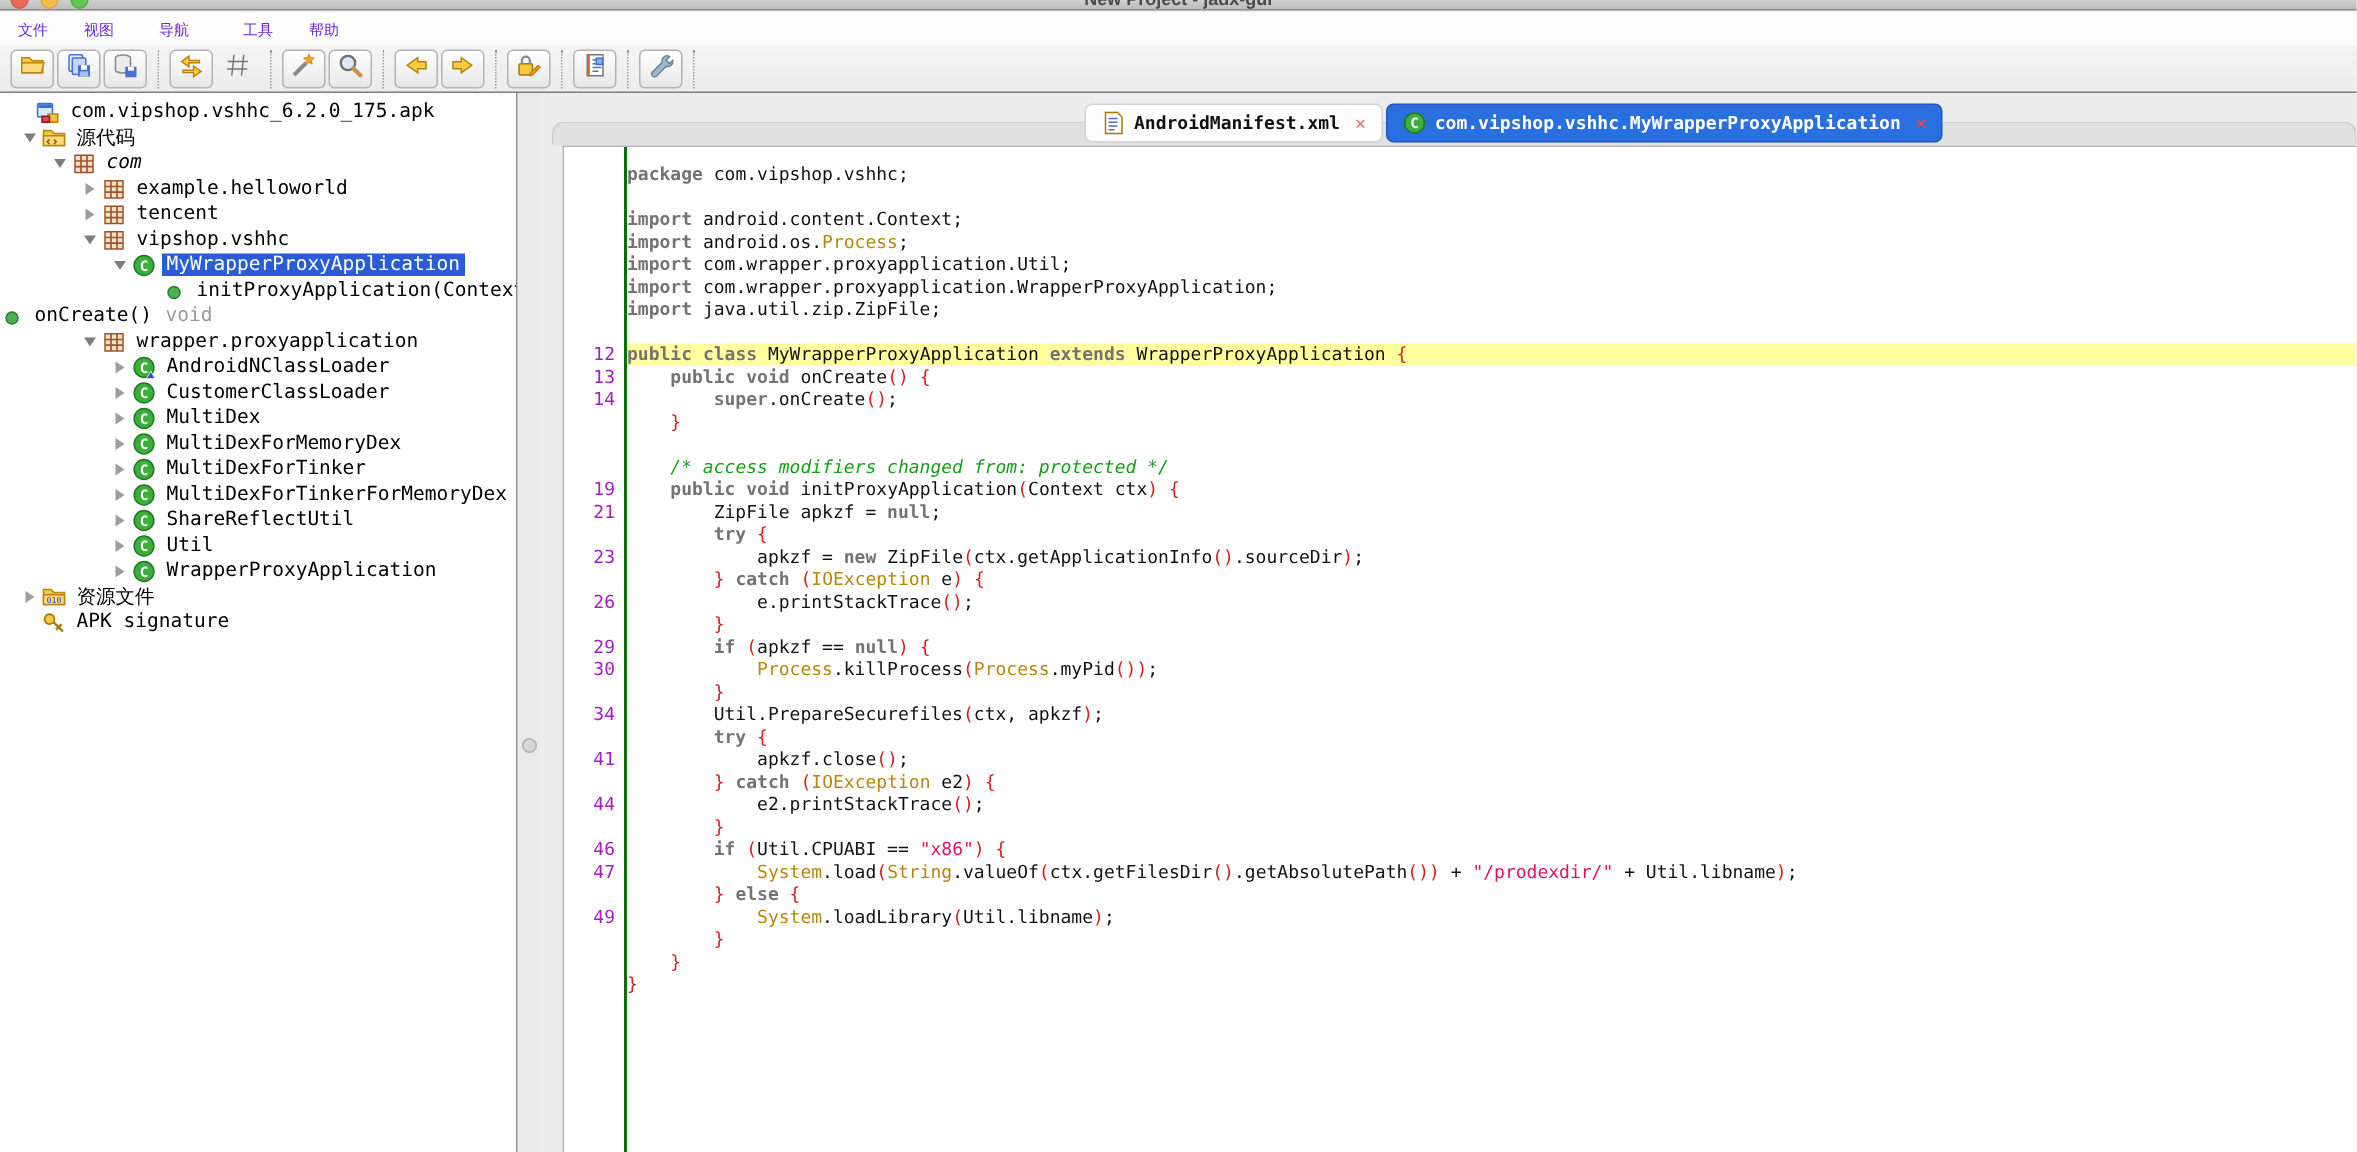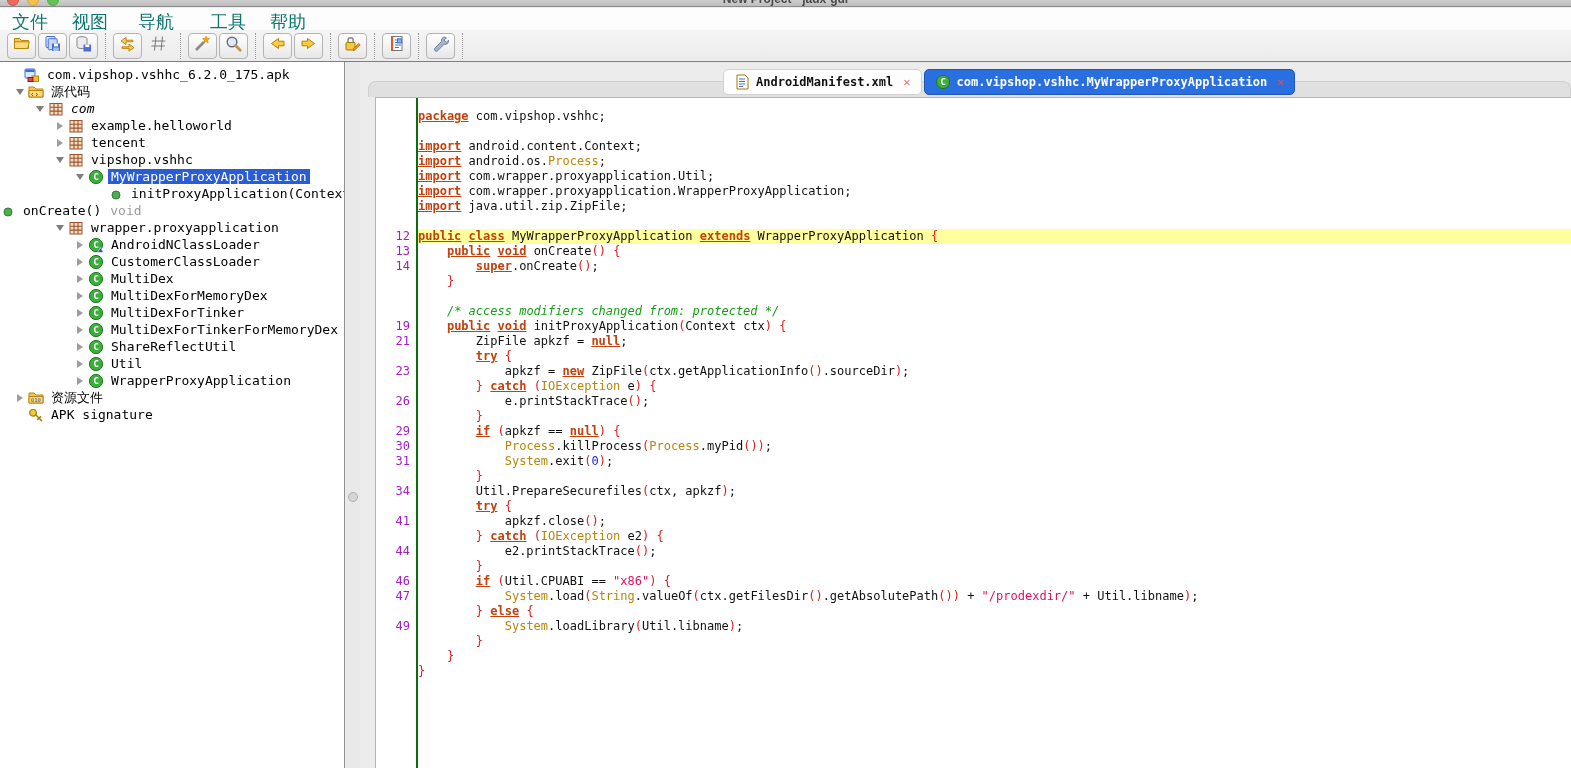--- a/index.html
+++ b/index.html
@@ -11,21 +11,21 @@
     background:linear-gradient(#cfcfcf,#bdbdbd); border-bottom:1px solid #8d8d8d; overflow:hidden; }
   .tdot { position:absolute; top:-6px; width:12px; height:12px; border-radius:50%; }
   #dot-close { left:7px;  background:#ee6a5f; border:1px solid #d3584e; }
   #dot-min   { left:27px; background:#f5bf4f; border:1px solid #dca73c; }
   #dot-zoom  { left:47px; background:#61c455; border:1px solid #54ab46; }
   #win-title { position:absolute; left:0; right:0; top:-8px; text-align:center;
     font:bold 12px "Liberation Sans",sans-serif; color:#4a4a4a; }
 
   
   #menubar { position:absolute; left:0; top:8px; width:1571px; height:22px; background:#fdfdfd; }
-  .menu-item { display:inline-block; padding:2px 12px 0 12px; font-size:18px; color:#0f766e;
+  .menu-item { display:inline-block; padding:2px 12px 0 12px; font-size:10px; color:#6d28d9;
     font-family:"DejaVu Sans","Liberation Sans",sans-serif; }
   .menu-item:nth-child(3){ margin-left:6px; } .menu-item:nth-child(4){ margin-left:12px; }
 
   
   #toolbar { position:absolute; left:0; top:30px; width:1571px; height:32px;
     background:linear-gradient(#f4f4f4,#ececec); border-bottom:1px solid #7e7e7e;
     display:flex; align-items:center; padding-left:6px; }
   .tbtn { width:29px; height:26px; margin:0 1px; border:1px solid #b3b3b3; border-radius:4px;
     background:linear-gradient(#ffffff,#e7e7e7); display:flex; align-items:center; justify-content:center; }
   .tbtn.flat { border-color:transparent; background:transparent; }
@@ -65,21 +65,21 @@
   
   #editor { position:absolute; left:15px; top:35px; width:1196px; height:671px;
     background:#fff; border-left:1px solid #b5b5b5; border-top:1px solid #b5b5b5; overflow:hidden; }
   #gutter-line { position:absolute; left:40px; top:0; bottom:0; width:2px; background:#0b6e0b; }
   #code-lines { position:absolute; left:0; top:11px; right:0; }
   .cline { position:relative; height:15px; }
   .ln { position:absolute; left:0; top:0; width:34px; text-align:right; font-size:12px; color:#a31cc4; }
   .ctext { position:absolute; left:42px; right:0; top:0; height:15px; font-size:12px;
     line-height:15px; white-space:pre; color:#111; }
   .cline.hl .ctext { background:#ffff9e; }
-  .tk-k { color:#c2410c; font-weight:bold;text-decoration:underline; }
+  .tk-k { color:#737373; font-weight:bold; }
   .tk-t { color:#b8860b; }
   .tk-s { color:#e0115f; }
   .tk-r { color:#d81e1e; }
   .tk-nu { color:#2222e6; }
   .tk-c { color:#169e16; font-style:italic; }
   .tk-p { color:#111; }
 </style>
 </head>
 <body>
 
@@ -481,24 +481,20 @@
           </div>
           <div class="cline">
             <span class="ln">29</span>
             <span class="ctext"><span class="tk-p">        </span><span class="tk-k">if</span><span class="tk-p"> </span><span class="tk-r">(</span><span class="tk-p">apkzf == </span><span class="tk-k">null</span><span class="tk-r">)</span><span class="tk-p"> </span><span class="tk-r">{</span></span>
           </div>
           <div class="cline">
             <span class="ln">30</span>
             <span class="ctext"><span class="tk-p">            </span><span class="tk-t">Process</span><span class="tk-p">.killProcess</span><span class="tk-r">(</span><span class="tk-t">Process</span><span class="tk-p">.myPid</span><span class="tk-r">())</span><span class="tk-p">;</span></span>
           </div>
           <div class="cline">
-            <span class="ln">31</span>
-            <span class="ctext"><span class="tk-p">            </span><span class="tk-t">System</span><span class="tk-p">.exit</span><span class="tk-r">(</span><span class="tk-nu">0</span><span class="tk-r">)</span><span class="tk-p">;</span></span>
-          </div>
-          <div class="cline">
             <span class="ctext"><span class="tk-p">        </span><span class="tk-r">}</span></span>
           </div>
           <div class="cline">
             <span class="ln">34</span>
             <span class="ctext"><span class="tk-p">        Util.PrepareSecurefiles</span><span class="tk-r">(</span><span class="tk-p">ctx, apkzf</span><span class="tk-r">)</span><span class="tk-p">;</span></span>
           </div>
           <div class="cline">
             <span class="ctext"><span class="tk-p">        </span><span class="tk-k">try</span><span class="tk-p"> </span><span class="tk-r">{</span></span>
           </div>
           <div class="cline">

